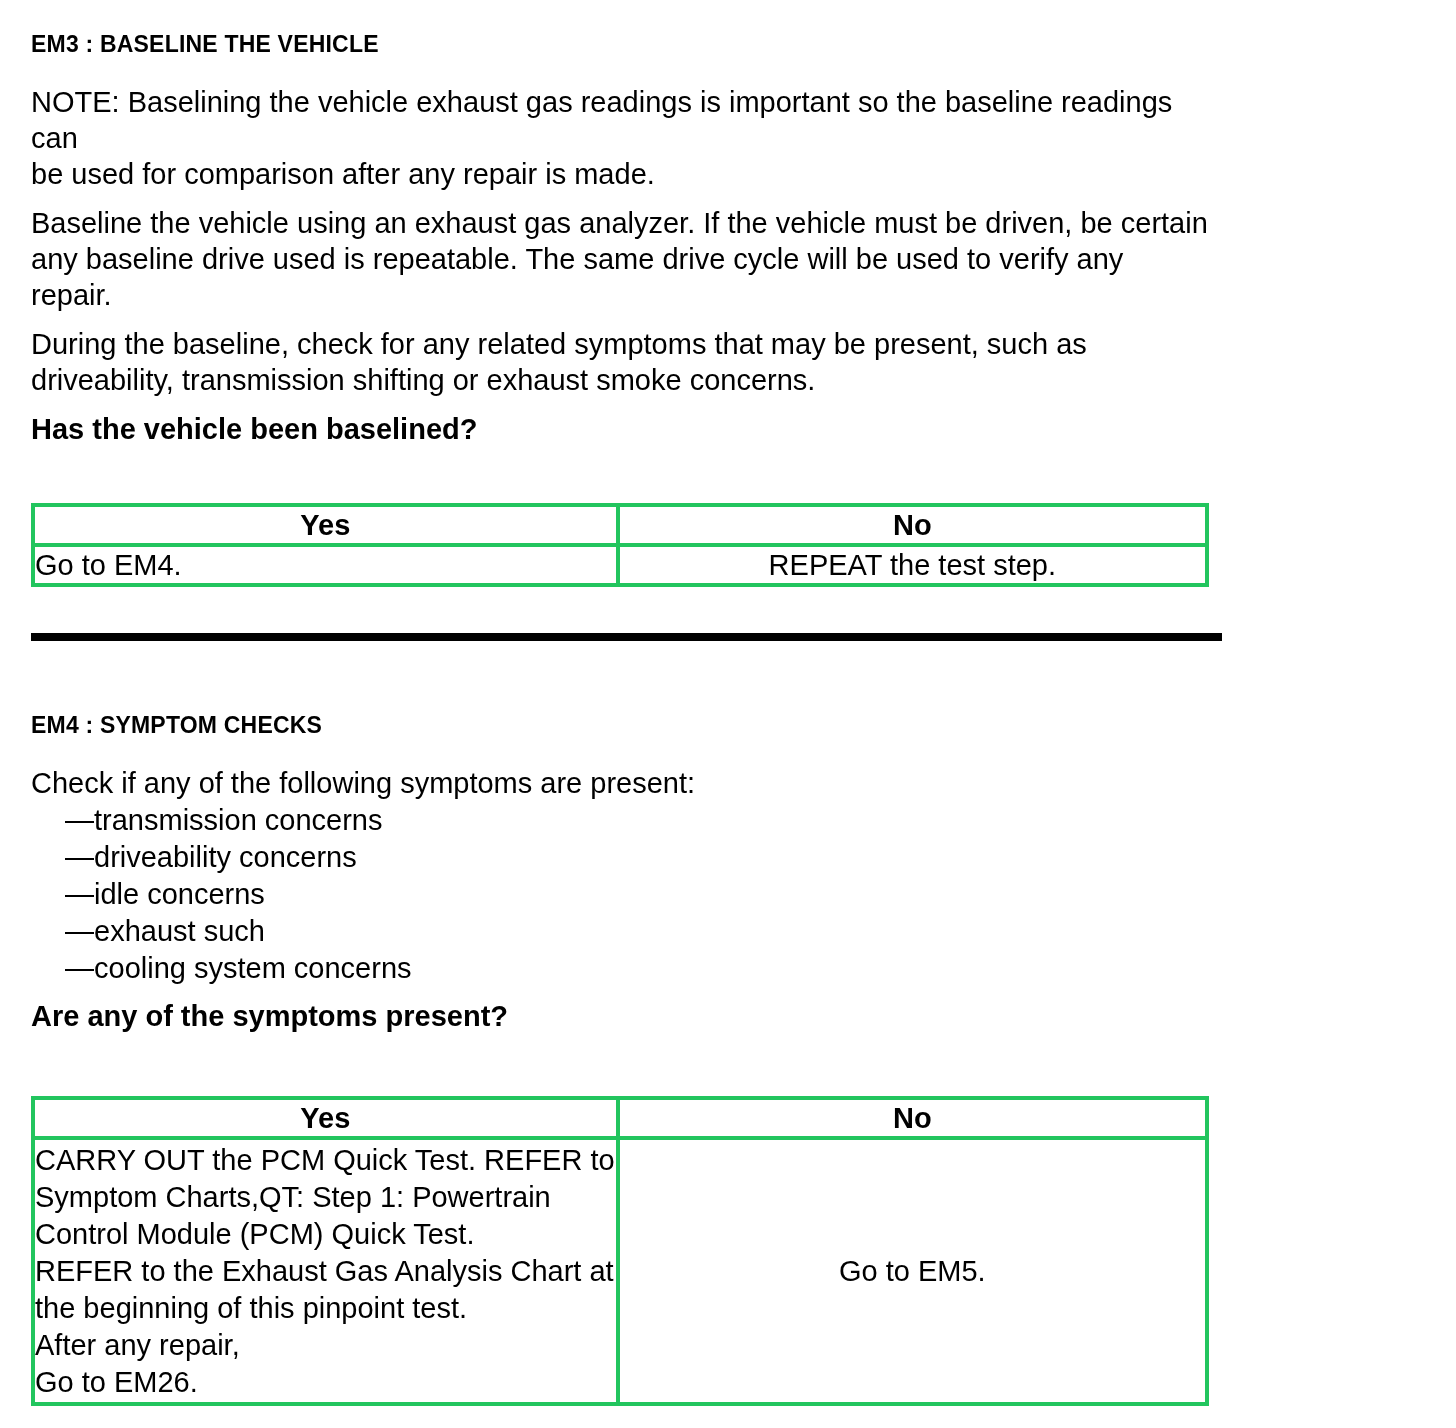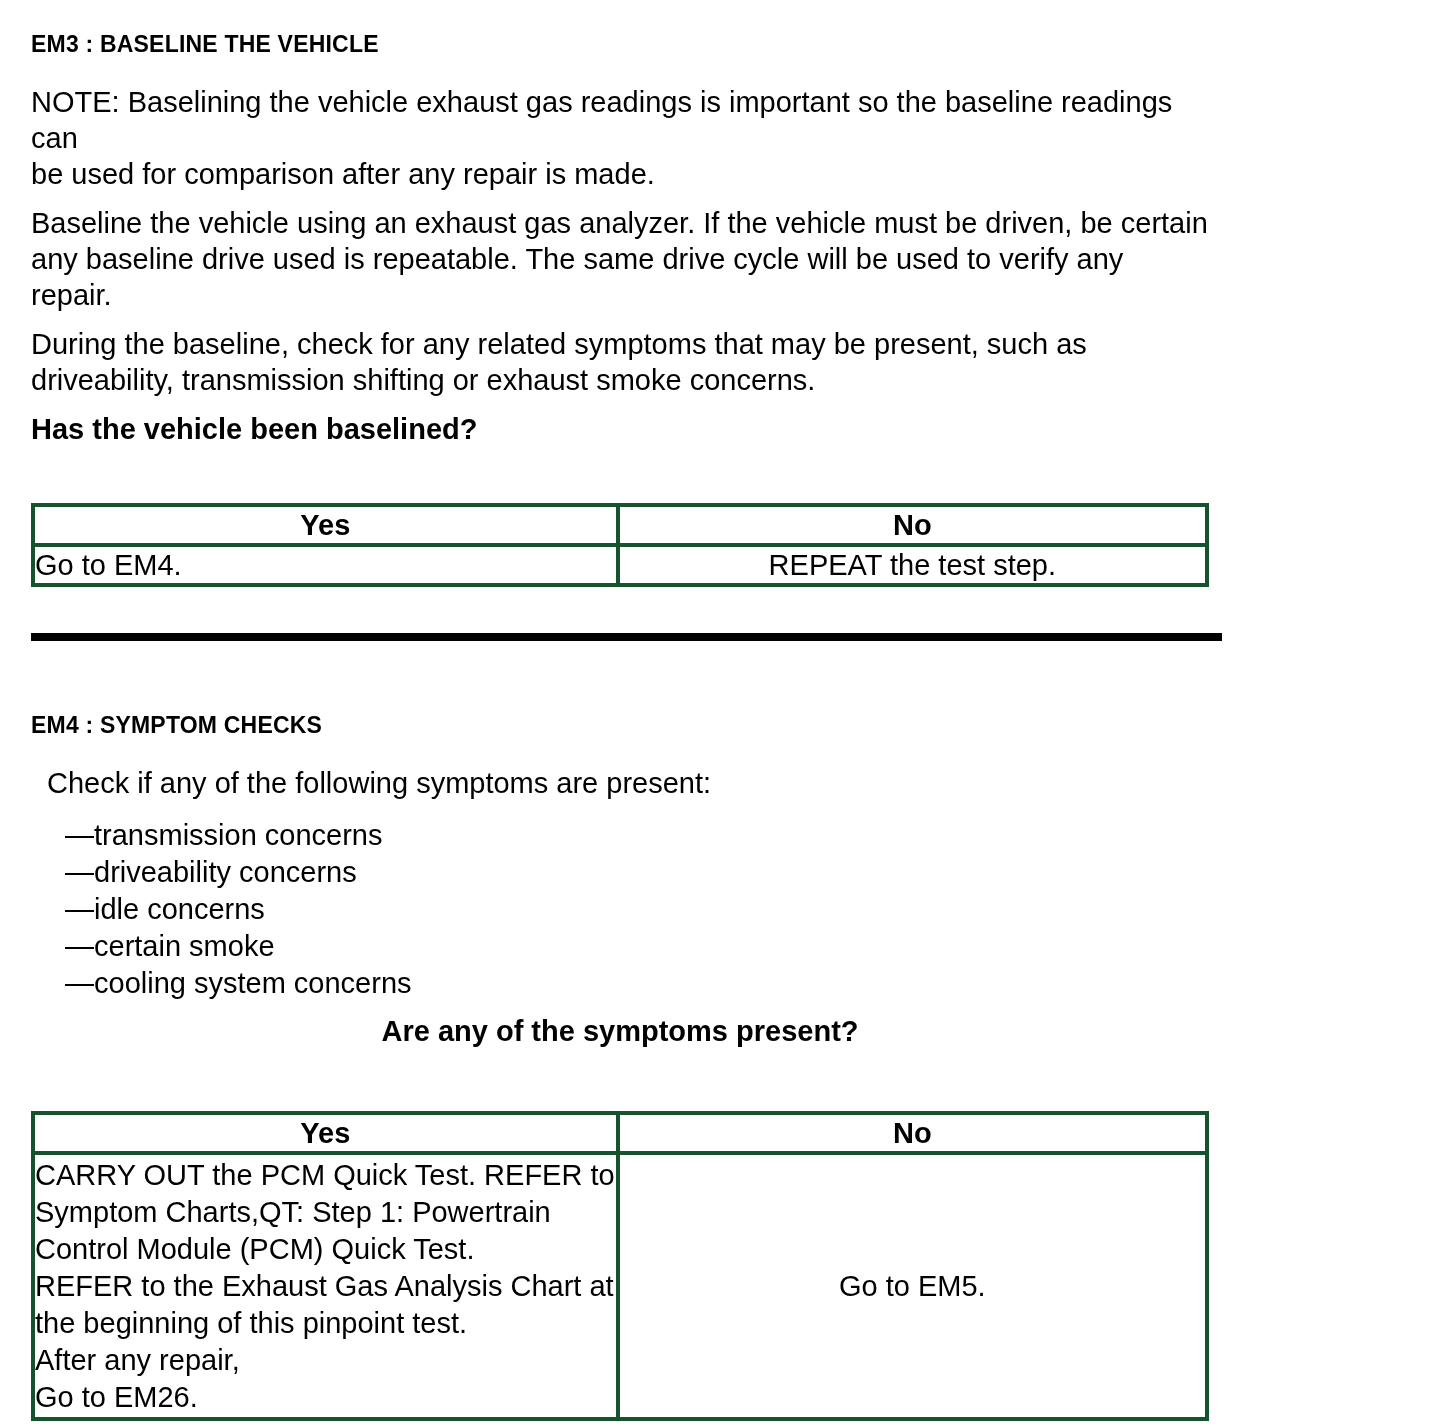--- a/index.html
+++ b/index.html
@@ -31,38 +31,38 @@
     margin: 0 0 13px 0;
     line-height: 36px;
     white-space: pre-line;
   }
   .question {
     font-weight: bold;
     margin: 13px 0 0 0;
     line-height: 36px;
   }
   .intro {
-    margin: 16px;
+    margin: 0;
     line-height: 36px;
   }
   .symptom-list {
     margin: 1px 0 0 34px;
   }
   .symptom-item {
     line-height: 37px;
   }
   table.decision {
     width: 100%;
     border-collapse: collapse;
     table-layout: fixed;
     margin-top: 56px;
   }
   table.decision th,
   table.decision td {
-    border: 4px solid #14532d;
+    border: 4px solid #22c55e;
     line-height: 36px;
     padding: 0;
     overflow: hidden;
   }
   table.decision th {
     font-weight: bold;
     text-align: center;
     height: 36px;
   }
   table.decision col.col-yes { width: 49.8%; }
@@ -83,21 +83,21 @@
   }
   hr.rule {
     border: none;
     height: 8px;
     background: #000000;
     margin: 46px 0 0 0;
     width: calc(100% + 13px);
   }
   #rule-em4 { margin-top: 47px; }
   .section-em4 .section-title { margin-top: 70px; }
-  .section-em4 .question { margin-top: 11px; text-align: center; }
+  .section-em4 .question { margin-top: 11px; }
   .section-em4 table.decision { margin-top: 62px; }
 </style>
 </head>
 <body>
 
 <div class="page">
 
   <section class="section-em3">
     <h2 class="section-title">EM3 : BASELINE THE VEHICLE</h2>
 
@@ -136,21 +136,21 @@
 
   <section class="section-em4">
     <h2 class="section-title">EM4 : SYMPTOM CHECKS</h2>
 
     <p class="intro">Check if any of the following symptoms are present:</p>
 
     <div class="symptom-list">
       <div class="symptom-item">—transmission concerns</div>
       <div class="symptom-item">—driveability concerns</div>
       <div class="symptom-item">—idle concerns</div>
-      <div class="symptom-item">—certain smoke</div>
+      <div class="symptom-item">—exhaust such</div>
       <div class="symptom-item">—cooling system concerns</div>
     </div>
 
     <p class="question">Are any of the symptoms present?</p>
 
     <table class="decision" id="table-em4">
       <colgroup>
         <col class="col-yes">
         <col class="col-no">
       </colgroup>

